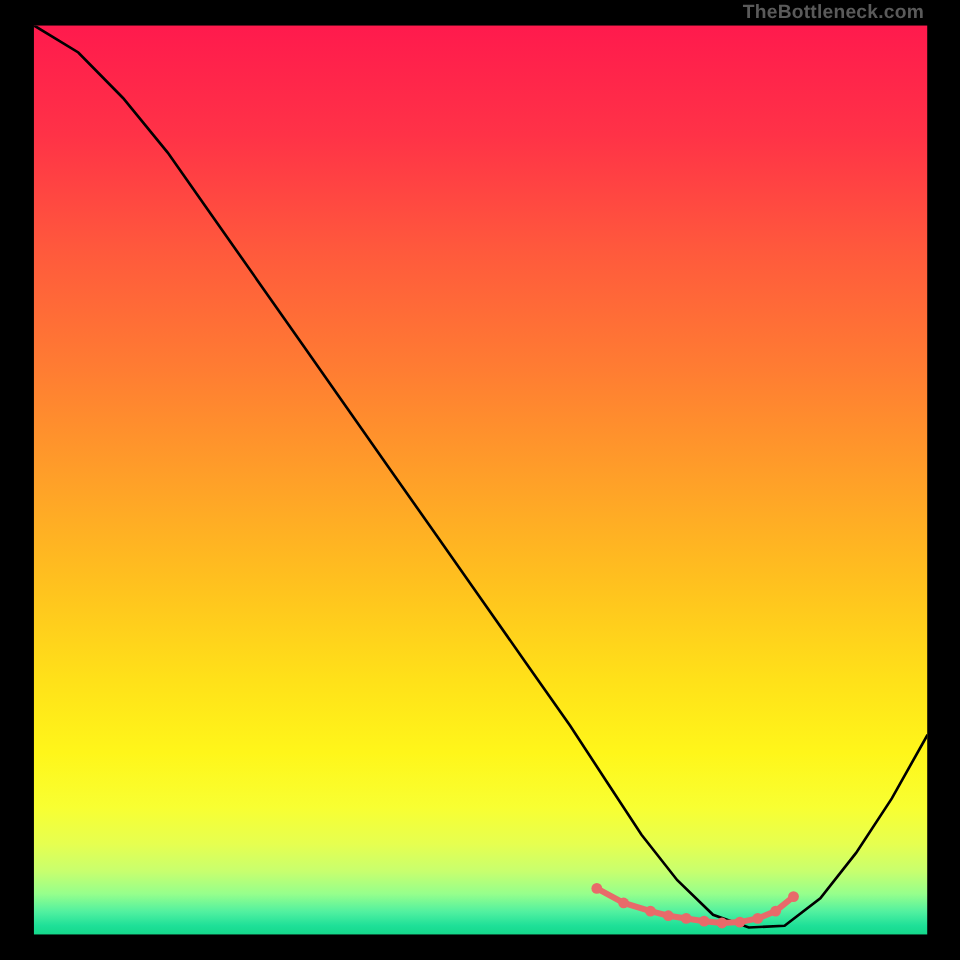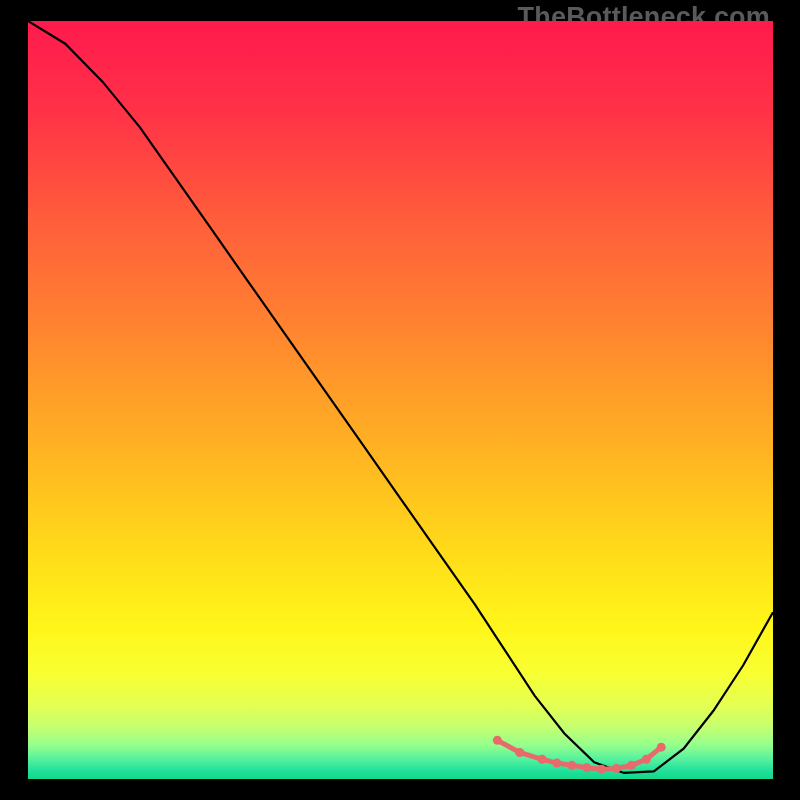--- a/index.html
+++ b/index.html
@@ -36,21 +36,21 @@
     left: 0;
     top: 0;
     width: 100%;
     height: 100%;
   }
   .watermark {
     position: absolute;
     top: 2px;
     right: 30px;
     font-family: Arial, Helvetica, sans-serif;
-    font-size: 27px;
+    font-size: 16px;
     font-weight: bold;
     color: #5a5a5a;
     letter-spacing: 0.2px;
   }
 </style>
 </head>
 <body>
 
 <div class="chart-container">
   <div class="watermark">TheBottleneck.com</div>

